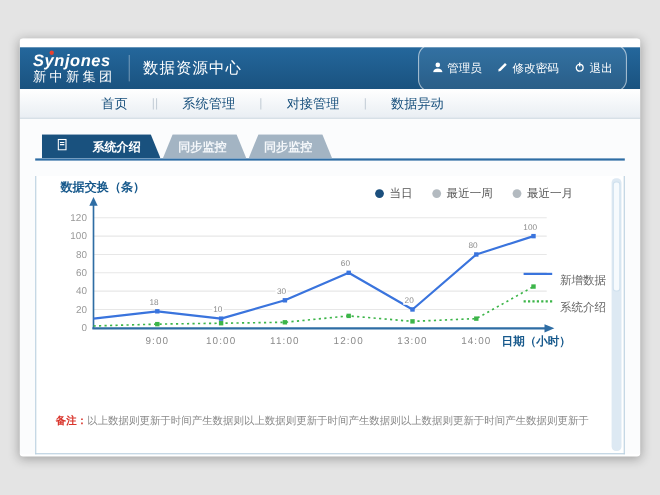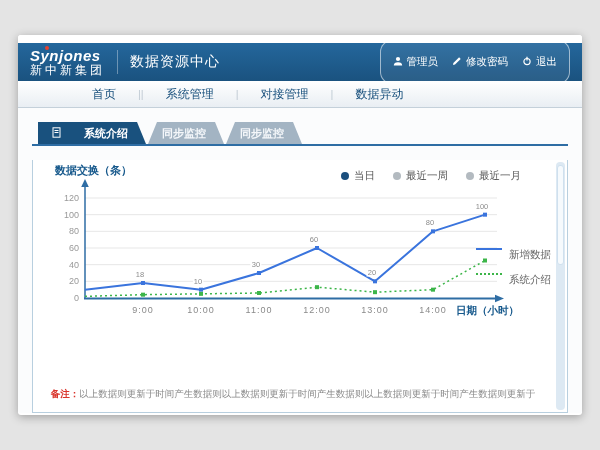--- a/index.html
+++ b/index.html
@@ -37,21 +37,21 @@
   .radio.selected .dot { background:#1b4f7d; }
   svg.chart { display:block; margin:14px 0 0 12px; }
   .legend { position:absolute; right:16px; top:88px; display:flex; flex-direction:column; gap:11px; }
   .legend .lg-item { display:flex; align-items:flex-start; gap:7px; font-size:10.5px; color:#666; white-space:nowrap; }
   .legend .sample { width:26px; height:0; }
   .legend .sample.solid { border-top:2px solid #3a74dd; }
   .legend .sample.dotted { border-top:2px dotted #3cb549; }
   .scrollbar { position:absolute; right:2px; top:2px; bottom:2px; width:9px; background:#dde9f3; border-radius:4px; }
   .scrollbar .thumb { position:absolute; left:1px; top:3px; width:7px; height:100px; background:#f6fafd;
                       border:1px solid #cfe0ee; border-radius:3px; }
-  .note { position:absolute; left:0; right:14px; bottom:11px; text-align:center; font-size:9.5px; color:#8a8a8a; white-space:nowrap; }
+  .note { position:absolute; left:0; right:14px; bottom:23px; text-align:center; font-size:9.5px; color:#8a8a8a; white-space:nowrap; }
   .note .note-prefix { color:#d9342b; font-weight:bold; }
 </style>
 </head>
 <body>
 
 <div class="window">
   <div class="win-top-strip"></div>
 
   <div class="header">
     <div class="logo">

